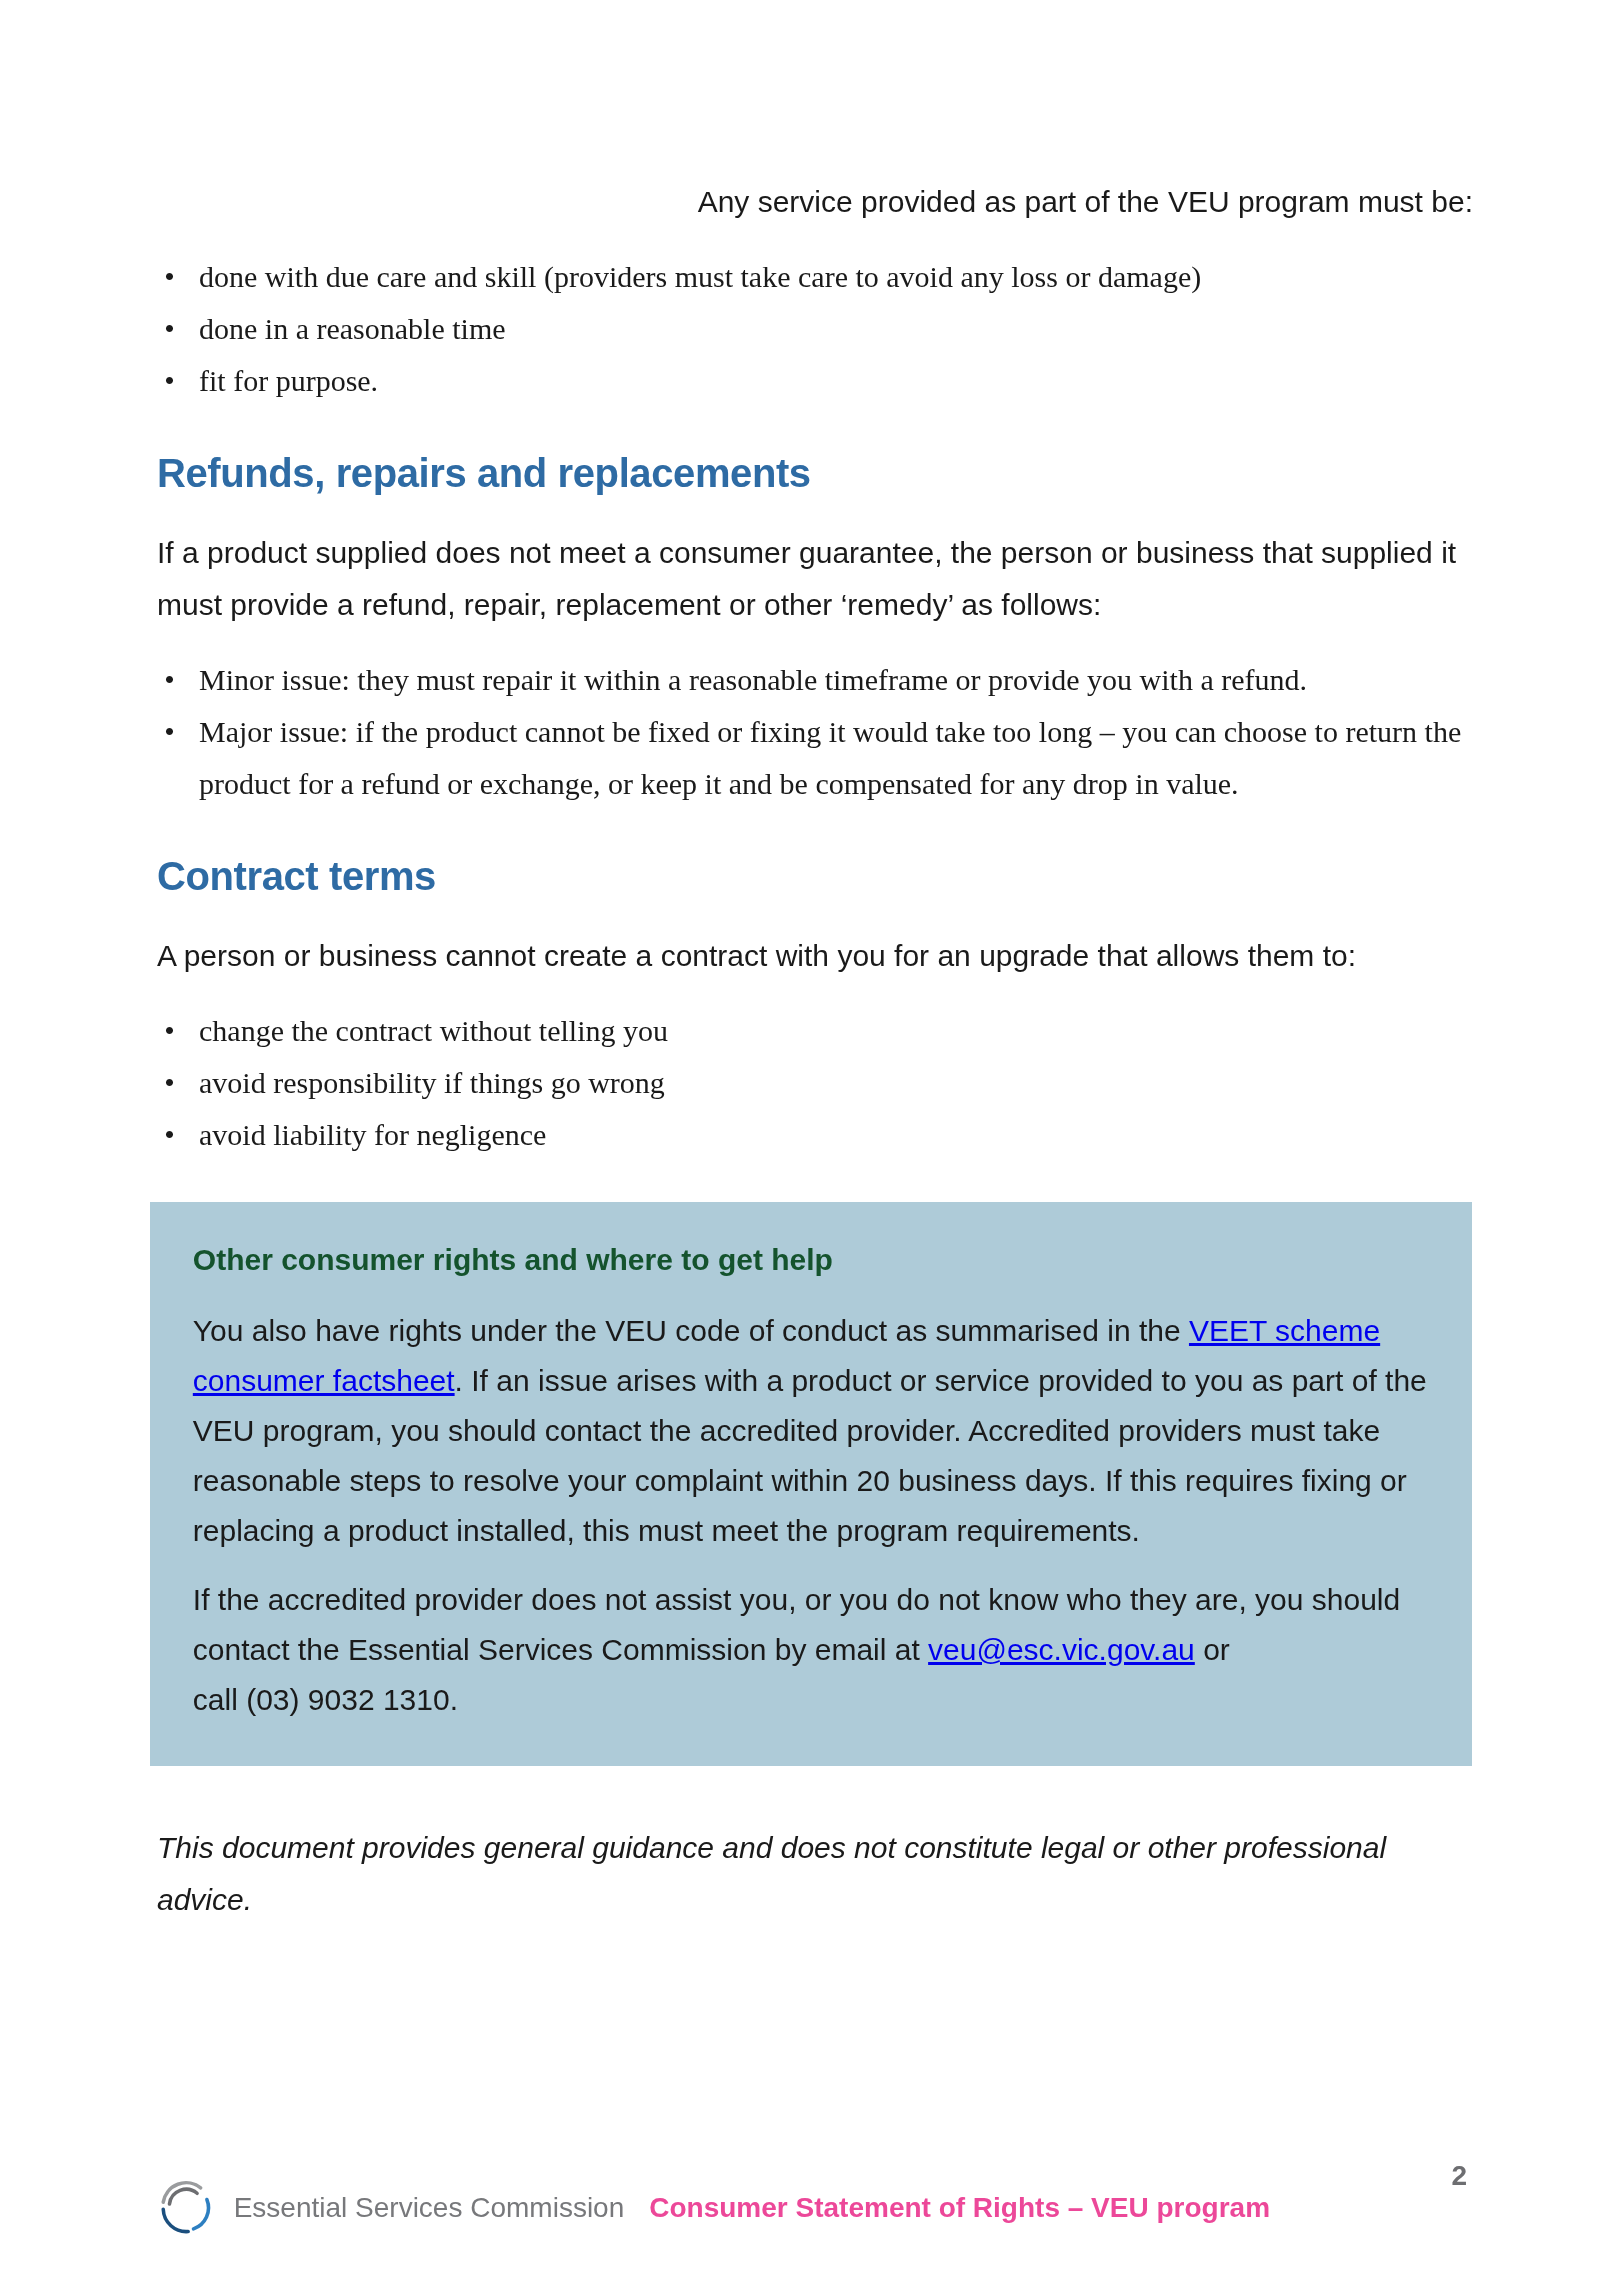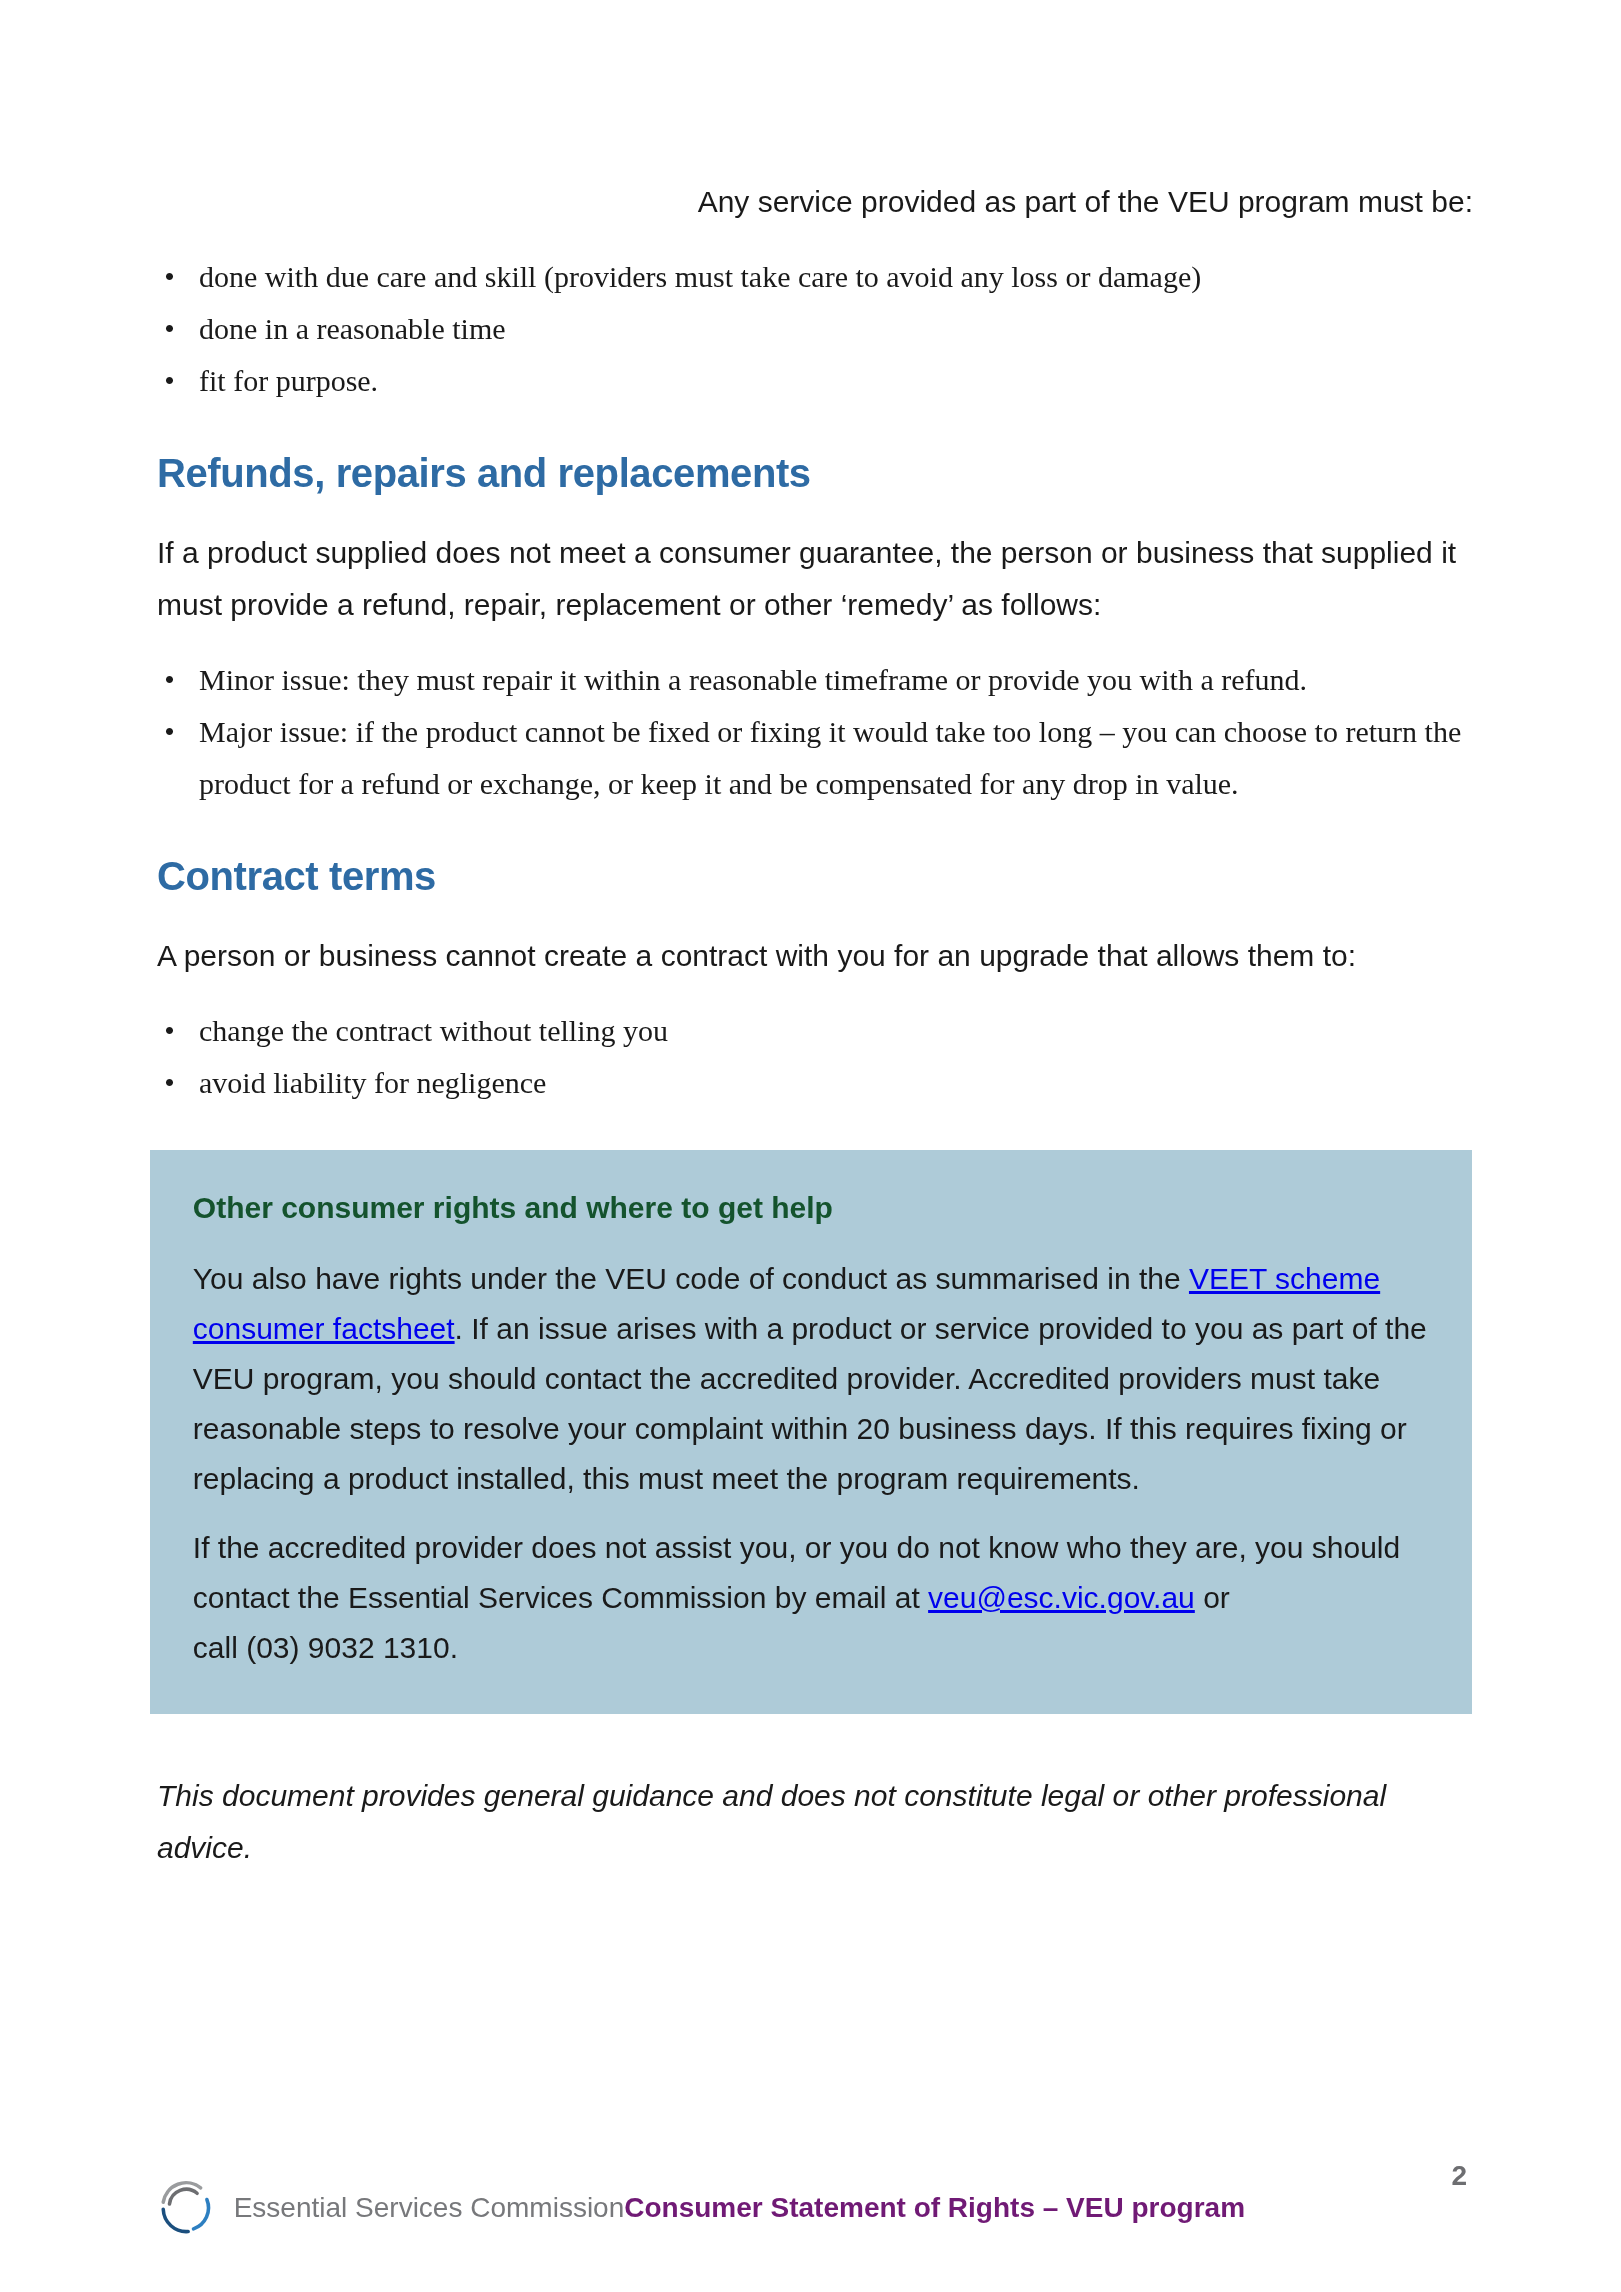--- a/index.html
+++ b/index.html
@@ -77,21 +77,21 @@
     align-items:center;
     color:#77787b;
     font-size:28px;
   }
   .footer .logo{
     width:57px;height:59px;
     margin-right:19.7px;
     flex:0 0 auto;
   }
   .footer .org{font-weight:normal;}
-  .footer .doc-title{font-weight:bold;margin-left:0;color:#701a75;}
+  .footer .doc-title{font-weight:bold;margin-left:25px;color:#ec4899;}
   .page-number{
     position:absolute;
     right:154px;
     top:2160px;
     font-size:28px;
     font-weight:bold;
     color:#6d6e71;
   }
 </style>
 </head>
@@ -117,20 +117,21 @@
       <li><span>Minor issue: they must repair it within a reasonable timeframe or provide you with a refund.</span></li>
       <li><span>Major issue: if the product cannot be fixed or fixing it would take too long – you can choose to return the product for a refund or exchange, or keep it and be compensated for any drop in value.</span></li>
     </ul>
 
     <h2 class="section-heading">Contract terms</h2>
 
     <p>A person or business cannot create a contract with you for an upgrade that allows them to:</p>
 
     <ul class="bullets">
       <li><span>change the contract without telling you</span></li>
+      <li><span>avoid responsibility if things go wrong</span></li>
       <li><span>avoid liability for negligence</span></li>
     </ul>
 
     <aside class="callout">
       <h3>Other consumer rights and where to get help</h3>
       <p>
         <span>You also have rights under the VEU code of conduct as summarised in the </span><a class="doc-link" href="#"><span>VEET scheme</span><br><span>consumer factsheet</span></a><span>. If an issue arises with a product or service provided to you as part of the VEU program, you should contact the accredited provider. Accredited providers must take reasonable steps to resolve your complaint within 20 business days. If this requires fixing or replacing a product installed, this must meet the program requirements.</span>
       </p>
       <p>
         <span>If the accredited provider does not assist you, or you do not know who they are, you should contact the Essential Services Commission by email at </span><a class="doc-link" href="#">veu@esc.vic.gov.au</a><span> or</span><br><span>call (03) 9032 1310.</span>

